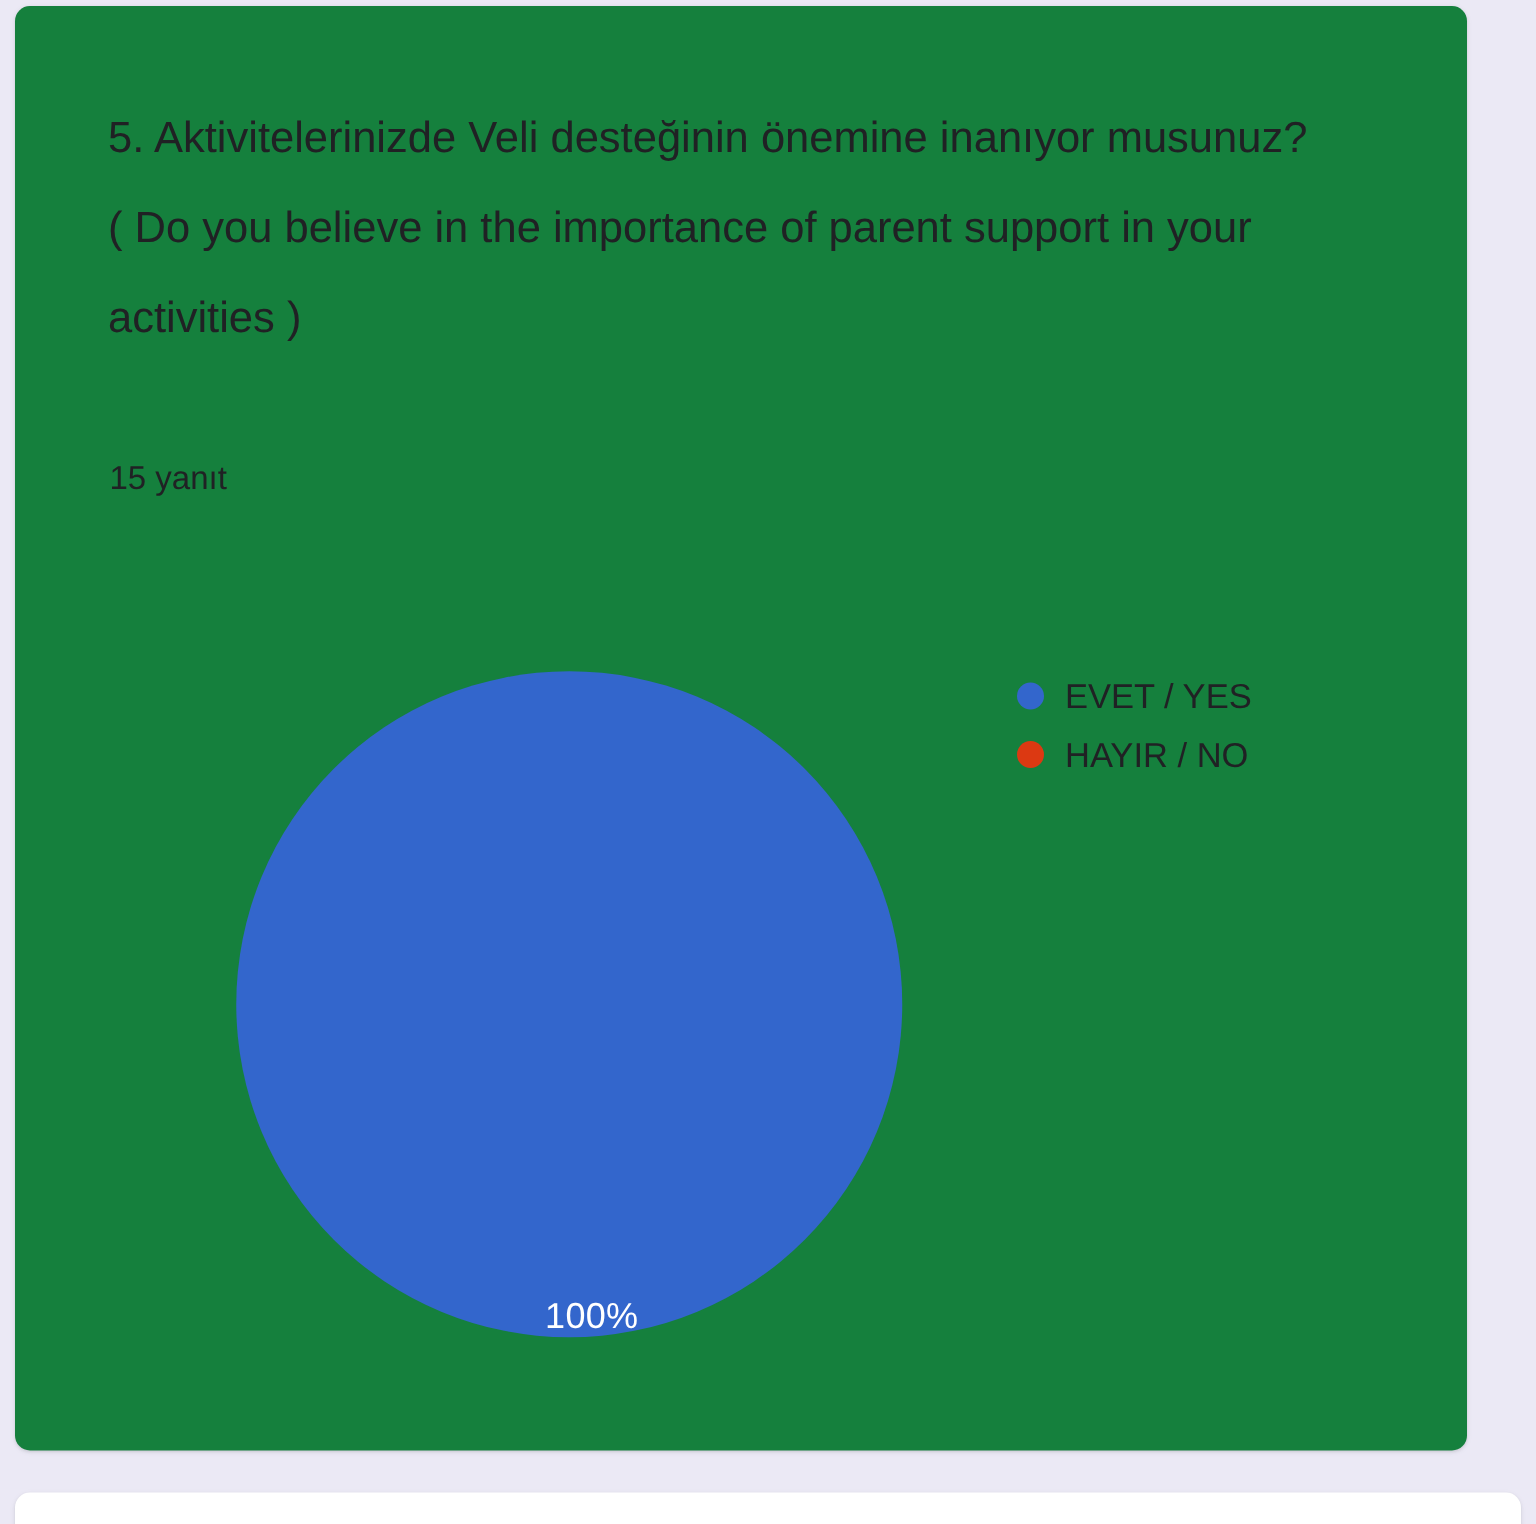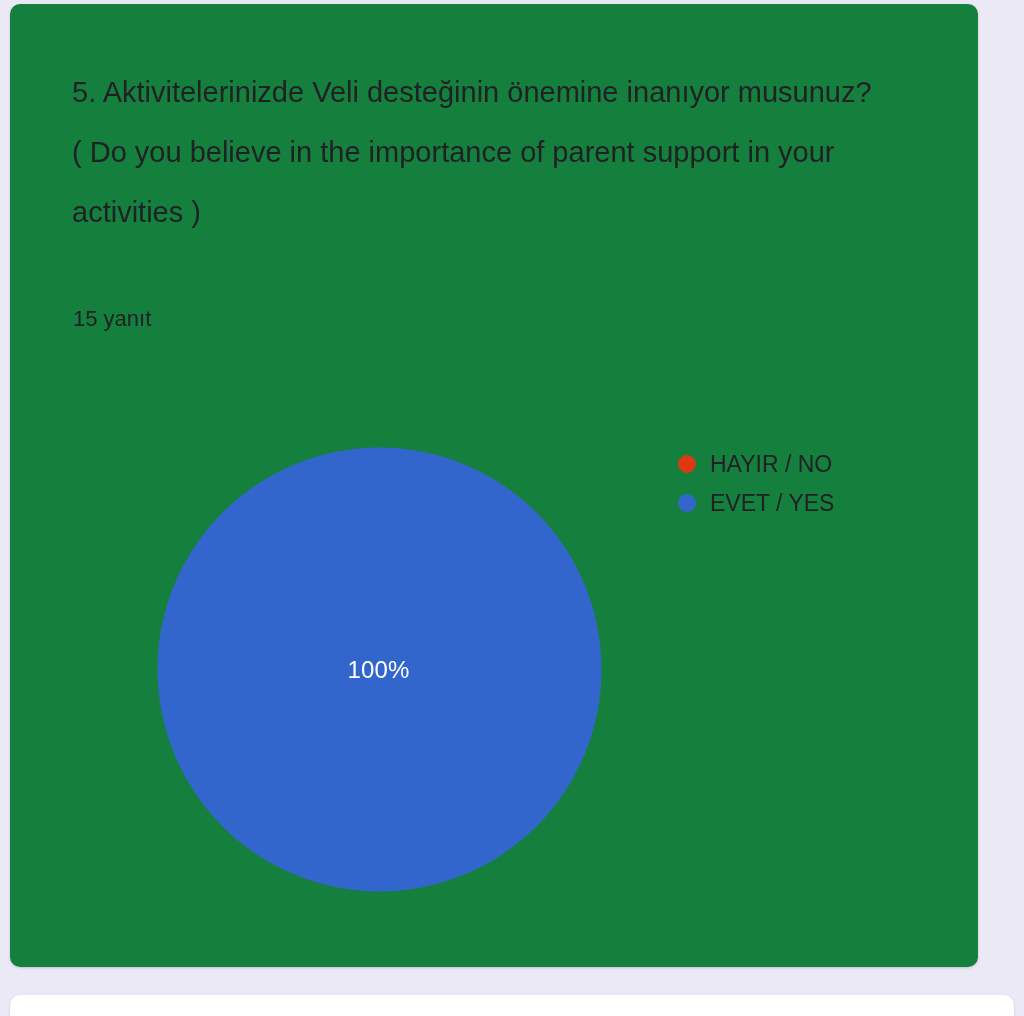--- a/index.html
+++ b/index.html
@@ -83,26 +83,26 @@
   }
 
   .pie-svg {
     display: block;
     width: 445px;
     height: 445px;
   }
 
   .pie-label {
     position: absolute;
-    left: 0;
+    left: 16px;
     top: 0;
     width: 445px;
     height: 445px;
     display: flex;
-    align-items: center;
+    align-items: flex-end;
     justify-content: center;
     pointer-events: none;
   }
   .pie-label span {
     font-size: 24px;
     color: #ffffff;
     font-weight: 400;
     letter-spacing: 0.2px;
     transform: translateX(-1px) translateY(0px);
   }
@@ -150,26 +150,26 @@
         <circle id="slice-0" cx="222.5" cy="222.5" r="222" fill="#3366cc"></circle>
       </svg>
       <div class="pie-label">
         <span style="color: rgb(255, 255, 255);">100%</span>
       </div>
     </div>
 
     <div class="legend">
 
       <div class="legend-item">
-        <span class="legend-dot" id="legend-dot-1" style="background: rgb(220, 57, 18);"></span>
-        <span class="legend-label">HAYIR / NO</span>
+        <span class="legend-dot" id="legend-dot-0" style="background: rgb(51, 102, 204);"></span>
+        <span class="legend-label">EVET / YES</span>
       </div>
 
       <div class="legend-item">
-        <span class="legend-dot" id="legend-dot-0" style="background: rgb(51, 102, 204);"></span>
-        <span class="legend-label">EVET / YES</span>
+        <span class="legend-dot" id="legend-dot-1" style="background: rgb(220, 57, 18);"></span>
+        <span class="legend-label">HAYIR / NO</span>
       </div>
 
     </div>
   </div>
 </div>
 
 <div class="card-next"></div>
 
 </body></html>

